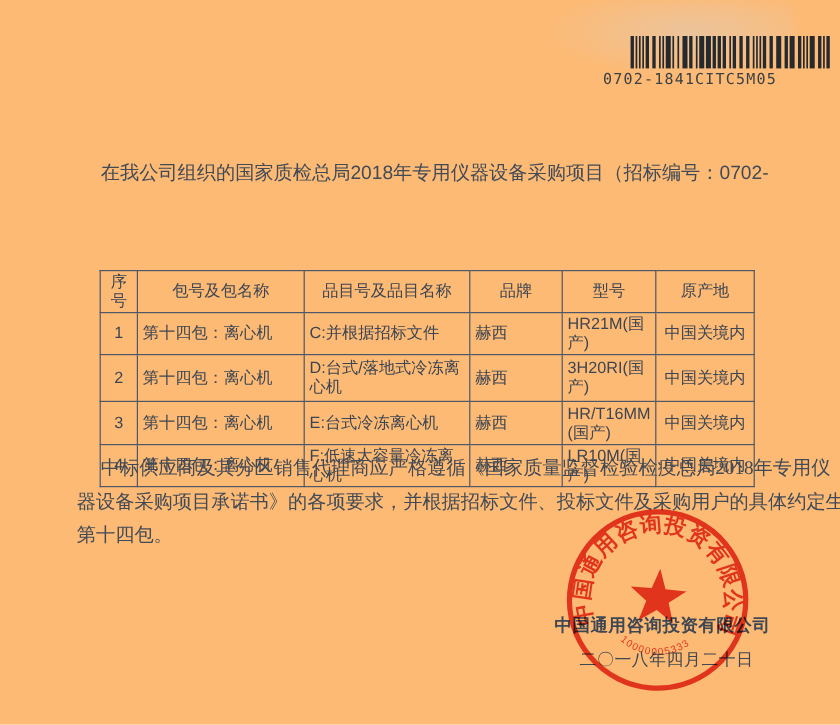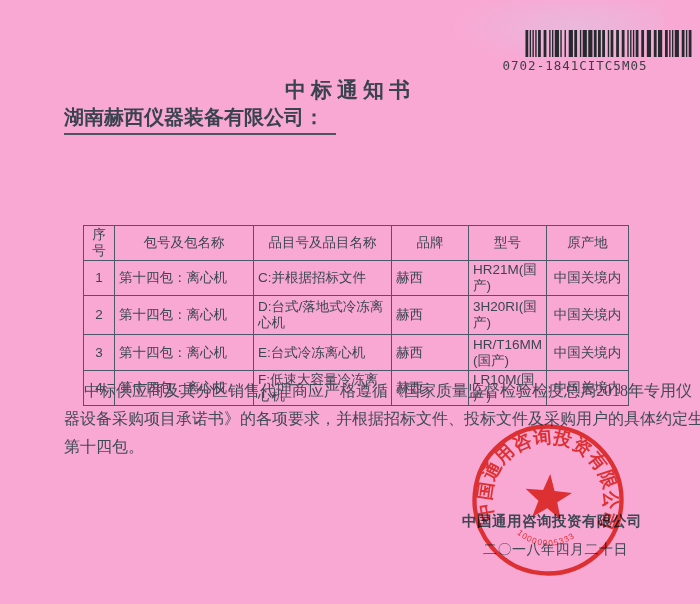--- a/index.html
+++ b/index.html
@@ -1,17 +1,17 @@
 <!DOCTYPE html>
 <html><head>
 <meta charset="utf-8">
 <style>
   html,body{margin:0;padding:0;background:#ffffff;}
   .page{
-    position:relative;width:700px;height:604px;background:#f9a8d4;overflow:hidden;
+    position:relative;width:700px;height:604px;background:#fdba74;overflow:hidden;
     font-family:"Liberation Sans","DejaVu Sans",sans-serif;color:#414a57;
   }
   
   .bleed{
     position:absolute;left:448px;top:0;width:215px;height:66px;
     background:radial-gradient(ellipse at 60% 40%, rgba(205,215,232,0.35), rgba(205,215,232,0) 70%);
     filter:blur(3px);pointer-events:none;
   }
   
   .barcode-wrap{position:absolute;left:492px;top:30px;width:166px;text-align:center;}
@@ -77,25 +77,24 @@
 
 <div class="page">
 
   <div class="bleed"></div>
 
   <div class="barcode-wrap">
     <div class="barcode-bars" style="transform: scaleX(1.395);"><div class="bc-bar" style="width: 2px; margin-right: 1px;"></div><div class="bc-bar" style="width: 1px; margin-right: 1px;"></div><div class="bc-bar" style="width: 1px; margin-right: 1px;"></div><div class="bc-bar" style="width: 1px; margin-right: 1px;"></div><div class="bc-bar" style="width: 2px; margin-right: 2px;"></div><div class="bc-bar" style="width: 2px; margin-right: 2px;"></div><div class="bc-bar" style="width: 1px; margin-right: 1px;"></div><div class="bc-bar" style="width: 1px; margin-right: 1px;"></div><div class="bc-bar" style="width: 3px; margin-right: 1px;"></div><div class="bc-bar" style="width: 1px; margin-right: 2px;"></div><div class="bc-bar" style="width: 1px; margin-right: 2px;"></div><div class="bc-bar" style="width: 3px; margin-right: 1px;"></div><div class="bc-bar" style="width: 2px; margin-right: 2px;"></div><div class="bc-bar" style="width: 1px; margin-right: 1px;"></div><div class="bc-bar" style="width: 3px; margin-right: 1px;"></div><div class="bc-bar" style="width: 3px; margin-right: 1px;"></div><div class="bc-bar" style="width: 2px; margin-right: 1px;"></div><div class="bc-bar" style="width: 2px; margin-right: 1px;"></div><div class="bc-bar" style="width: 2px; margin-right: 2px;"></div><div class="bc-bar" style="width: 1px; margin-right: 1px;"></div><div class="bc-bar" style="width: 2px; margin-right: 2px;"></div><div class="bc-bar" style="width: 2px; margin-right: 2px;"></div><div class="bc-bar" style="width: 2px; margin-right: 2px;"></div><div class="bc-bar" style="width: 1px; margin-right: 1px;"></div><div class="bc-bar" style="width: 1px; margin-right: 1px;"></div><div class="bc-bar" style="width: 1px; margin-right: 1px;"></div><div class="bc-bar" style="width: 2px; margin-right: 2px;"></div><div class="bc-bar" style="width: 2px; margin-right: 2px;"></div><div class="bc-bar" style="width: 3px; margin-right: 2px;"></div><div class="bc-bar" style="width: 2px; margin-right: 1px;"></div><div class="bc-bar" style="width: 3px; margin-right: 2px;"></div><div class="bc-bar" style="width: 2px; margin-right: 1px;"></div><div class="bc-bar" style="width: 1px; margin-right: 1px;"></div><div class="bc-bar" style="width: 1px; margin-right: 1px;"></div><div class="bc-bar" style="width: 3px; margin-right: 2px;"></div><div class="bc-bar" style="width: 2px; margin-right: 1px;"></div><div class="bc-bar" style="width: 1px; margin-right: 1px;"></div><div class="bc-bar" style="width: 2px; margin-right: 0px;"></div></div>
     <div class="barcode-text">0702-1841CITC5M05</div>
   </div>
 
-  <div class="title">中标通知书</div>
 
-  <div class="addressee">湖南赫西仪器装备有限公司：</div>
 
   <div class="para para1">
+    <div class="line indent">在我公司组织的国家质检总局2018年专用仪器设备采购项目（招标编号：0702-</div>
   </div>
 
   <div class="table-wrap">
     <table class="products">
       <colgroup>
         <col class="c1">
           <col class="c2">
           <col class="c3">
           <col class="c4">
           <col class="c5">

